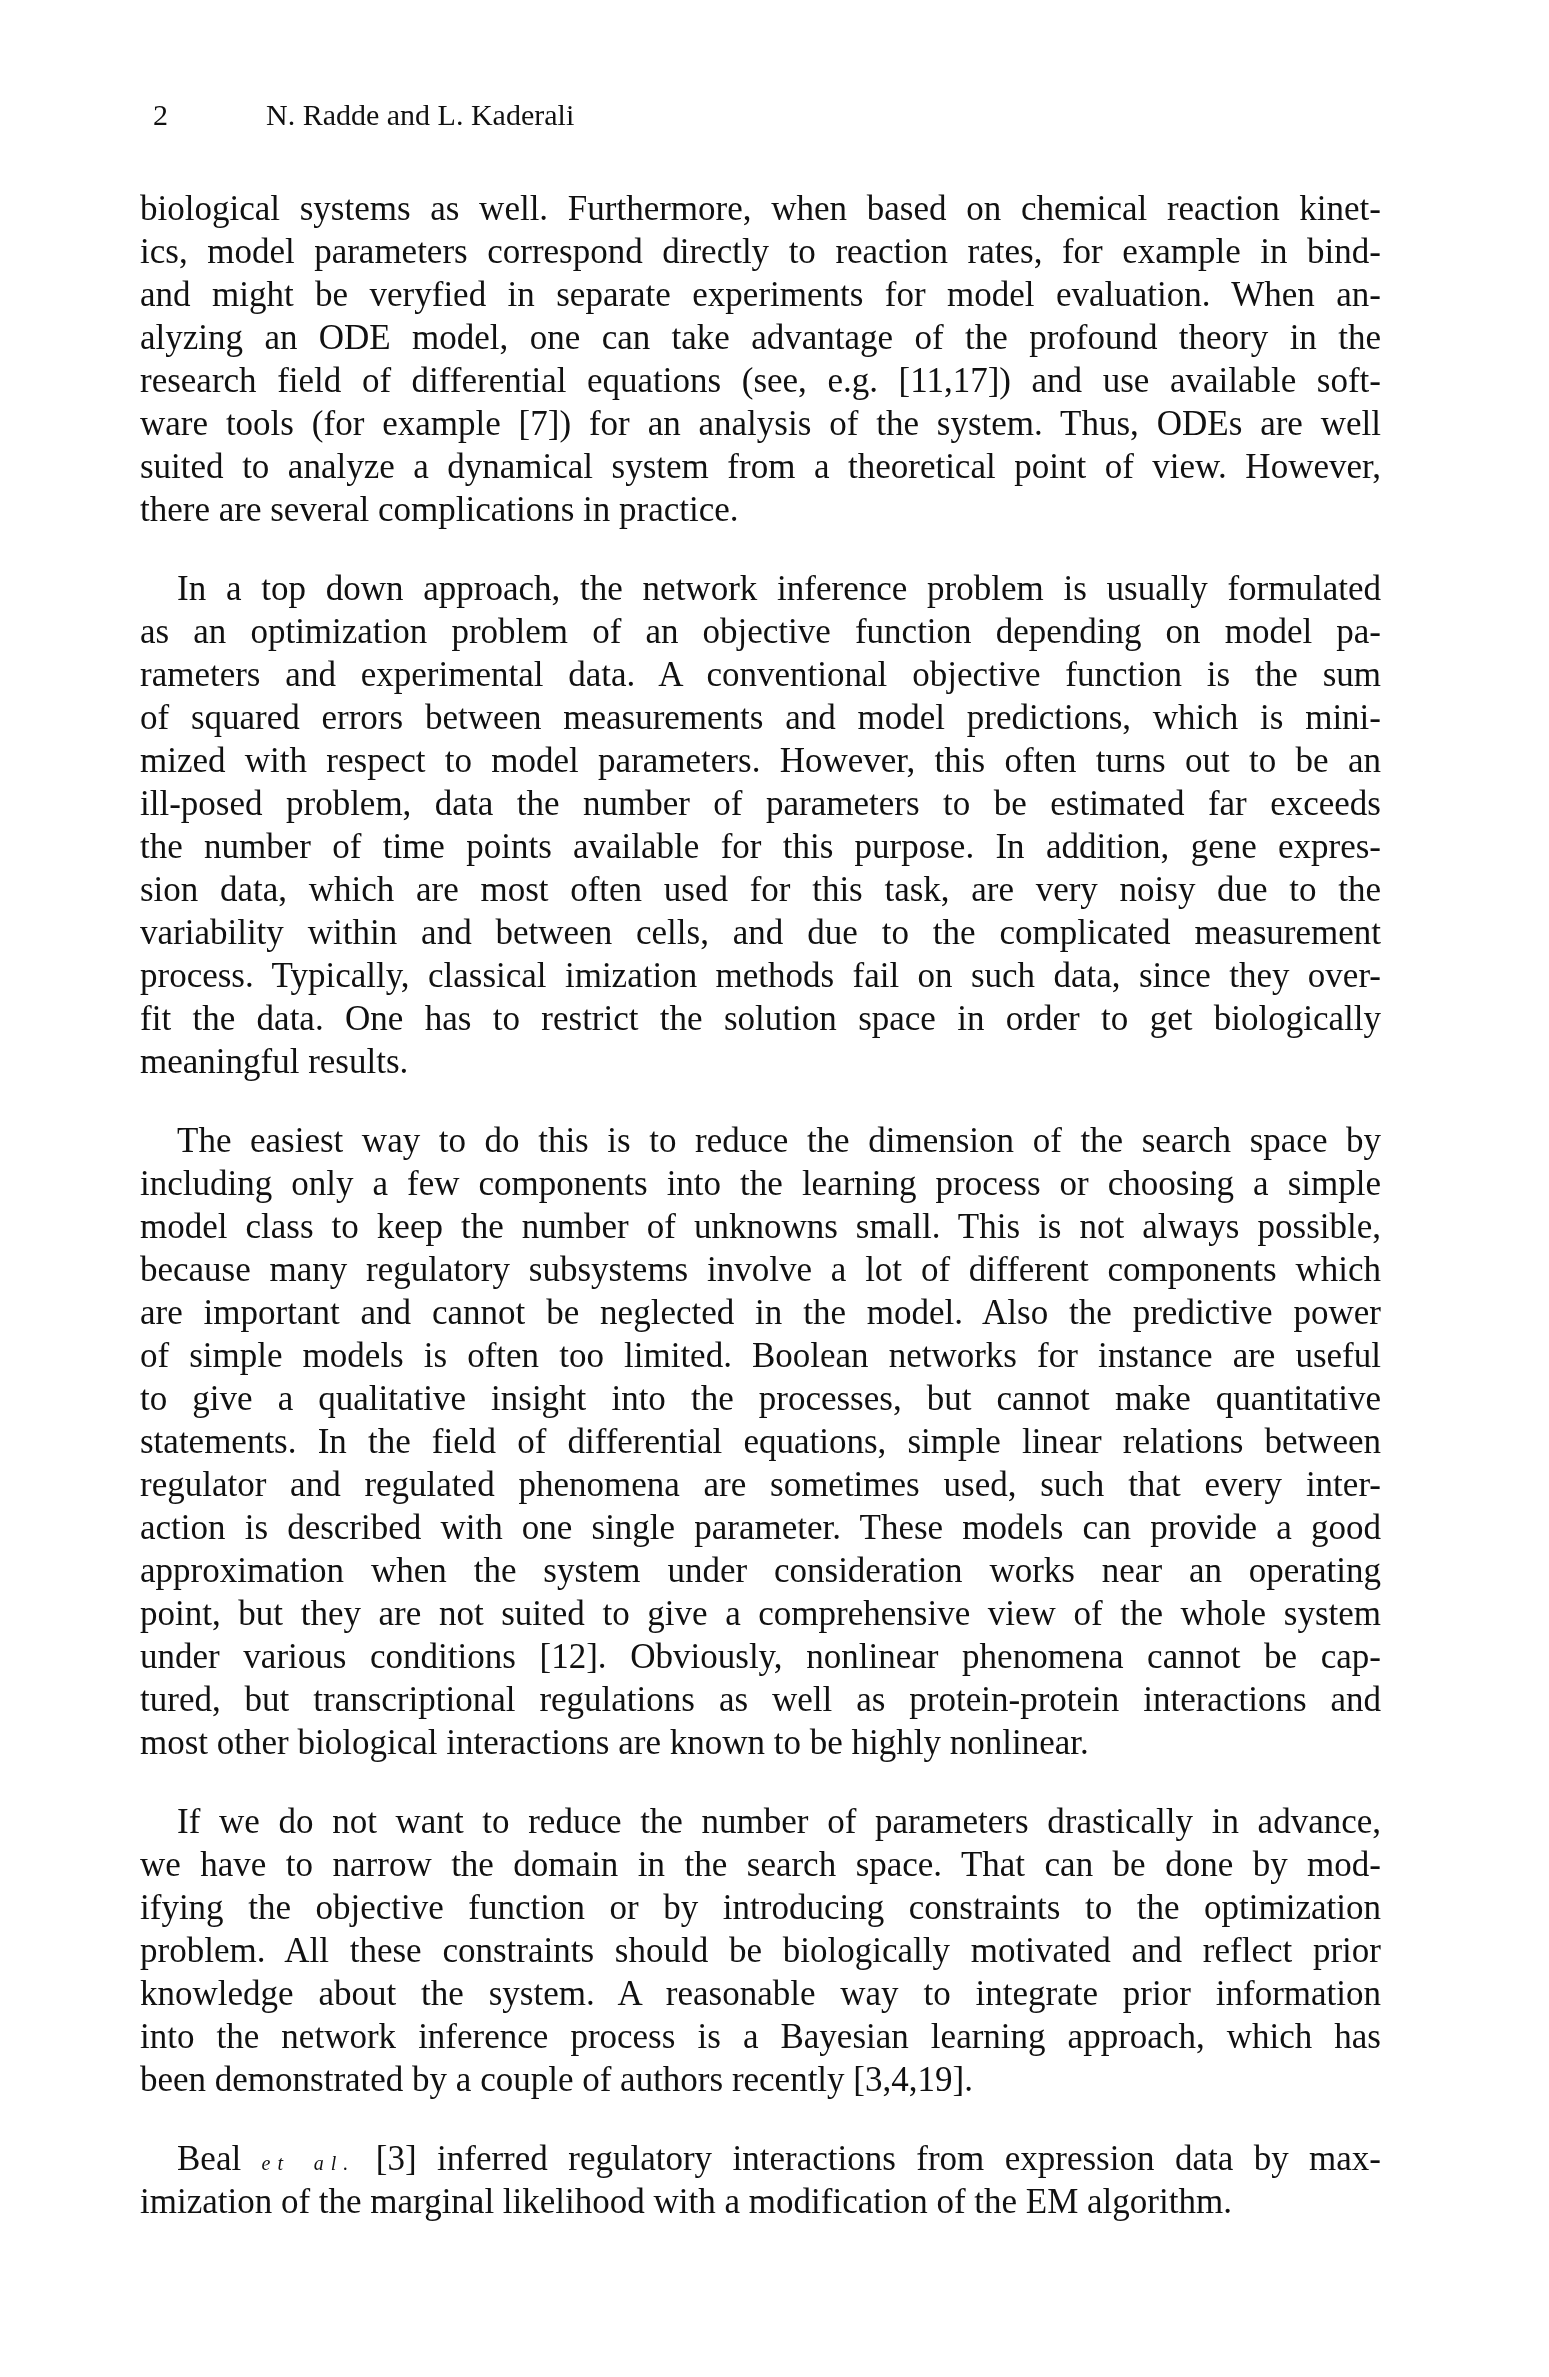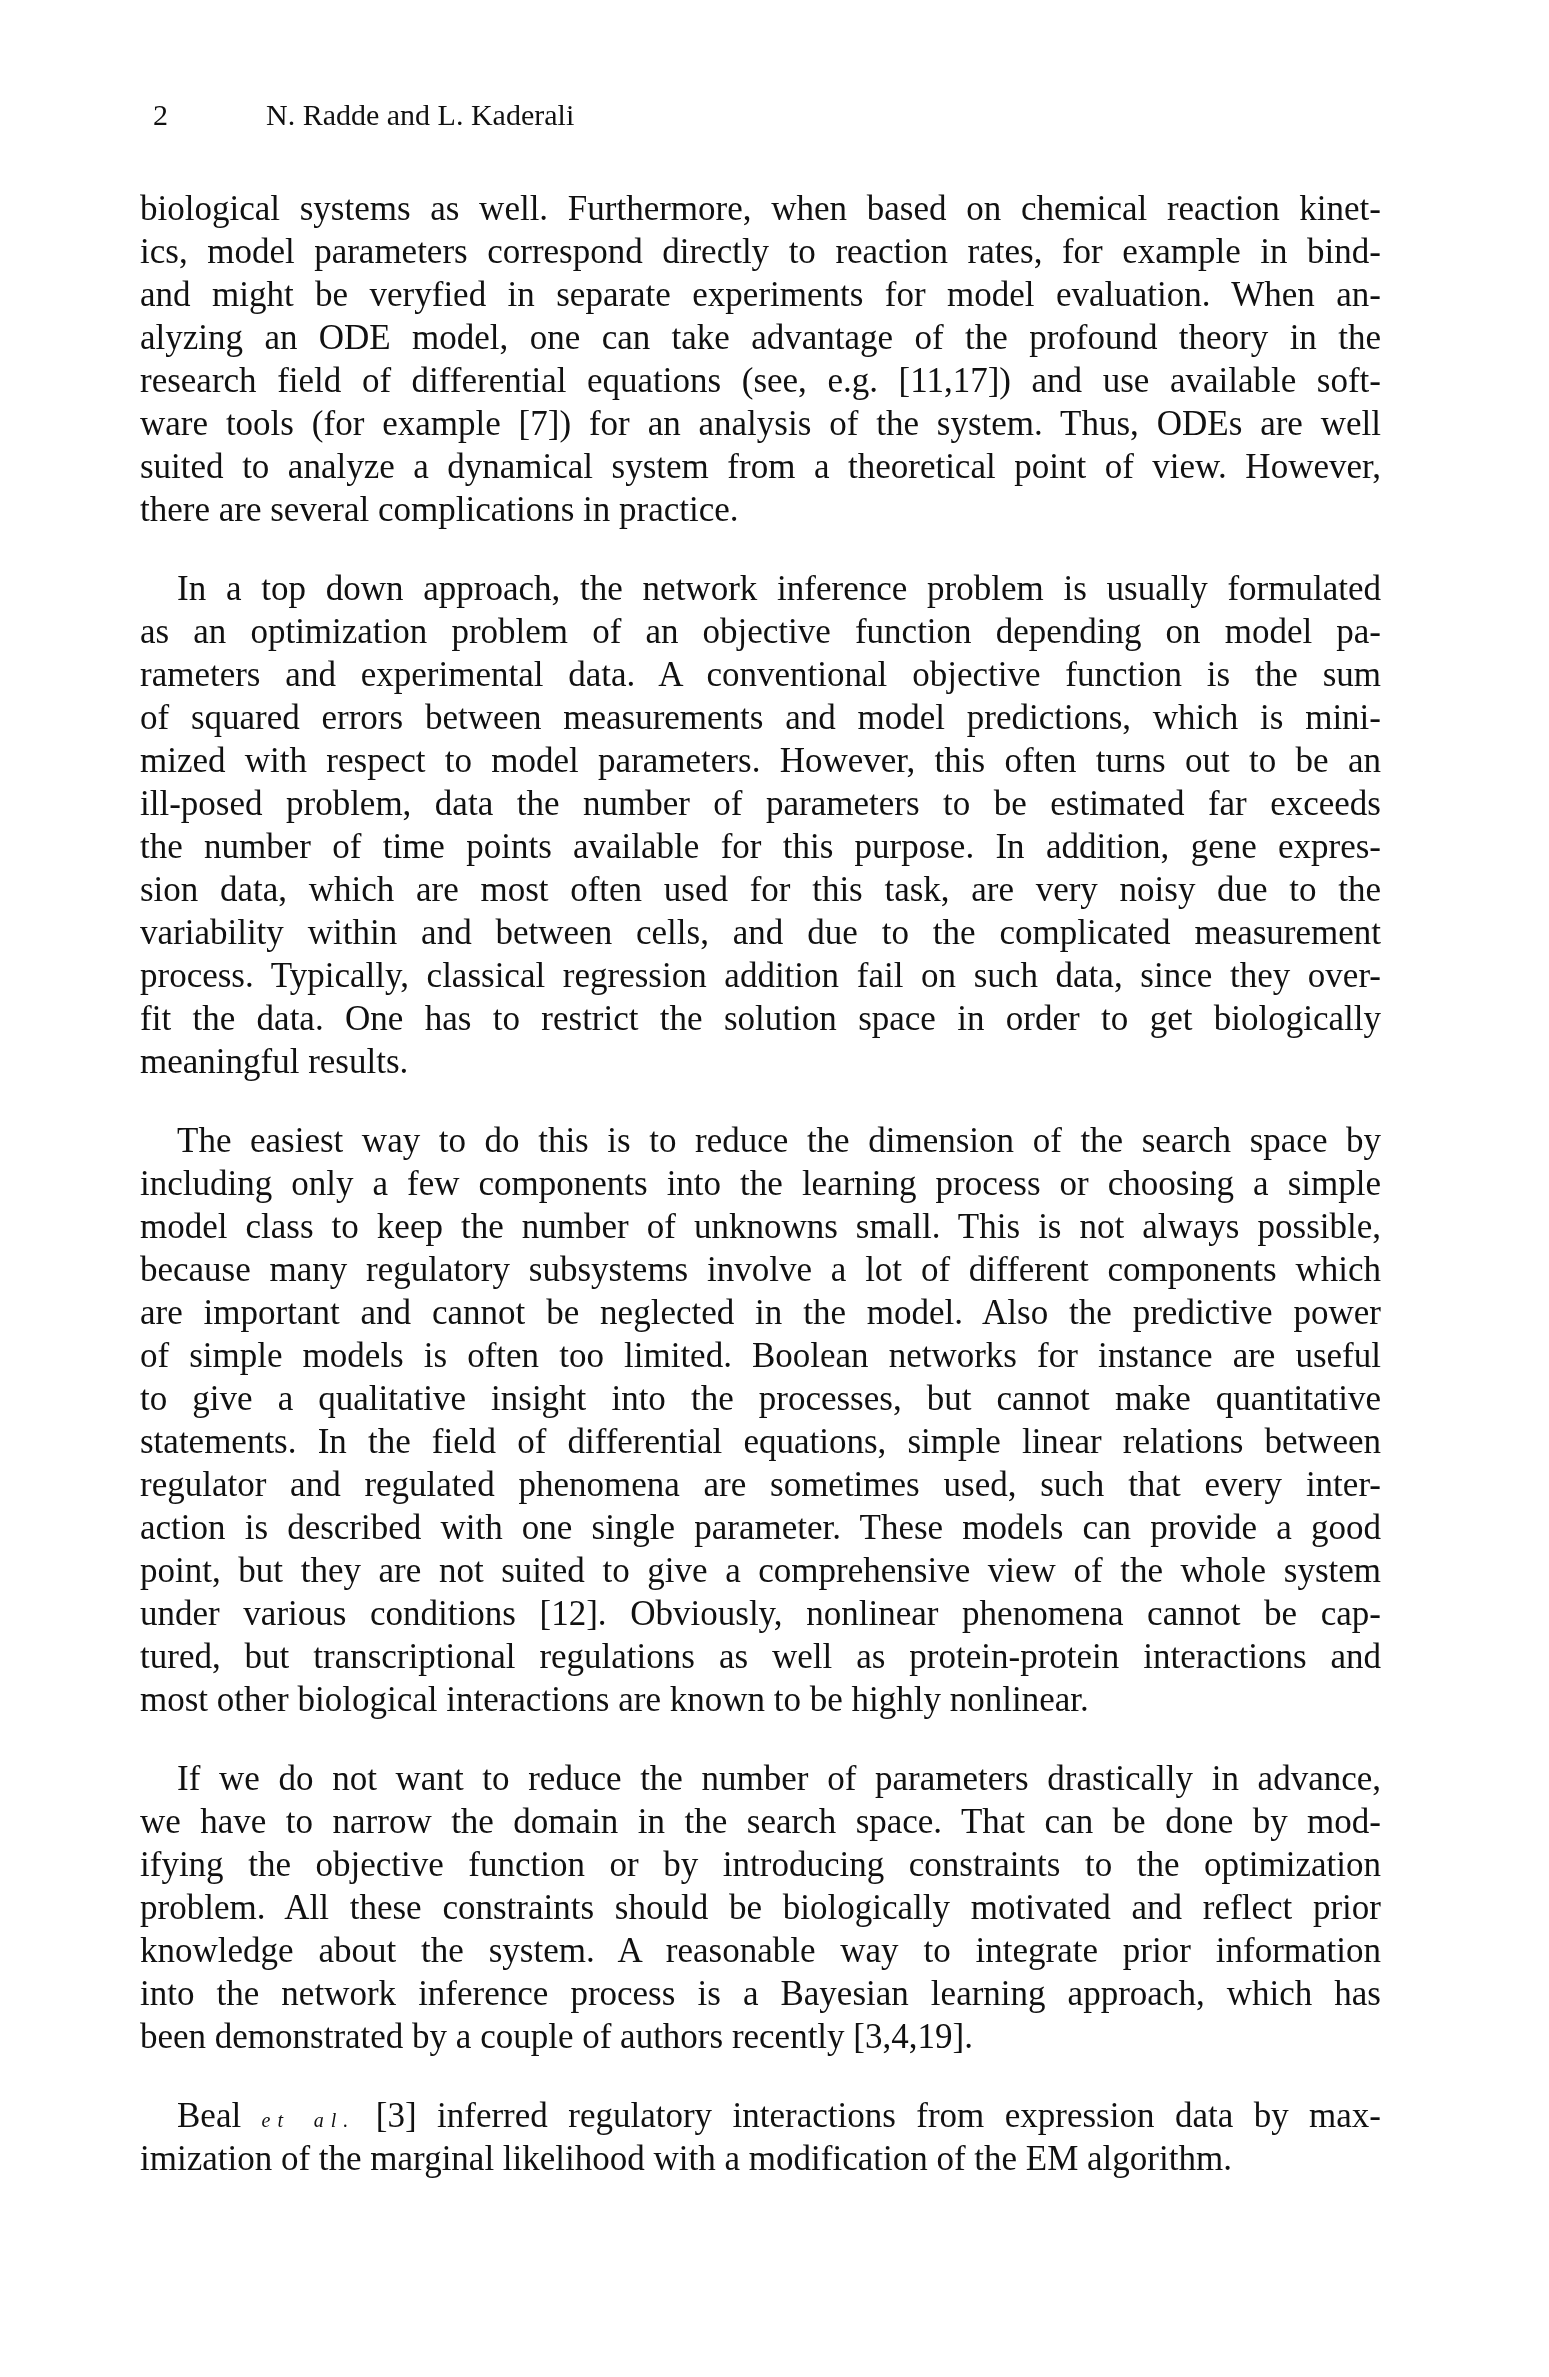--- a/index.html
+++ b/index.html
@@ -41,35 +41,36 @@
     <div class="para">
         <span class="line indent"><span class="line-inner">In a top down approach, the network inference problem is usually formulated</span></span>
         <span class="line"><span class="line-inner">as an optimization problem of an objective function depending on model pa-</span></span>
         <span class="line"><span class="line-inner">rameters and experimental data. A conventional objective function is the sum</span></span>
         <span class="line"><span class="line-inner">of squared errors between measurements and model predictions, which is mini-</span></span>
         <span class="line"><span class="line-inner">mized with respect to model parameters. However, this often turns out to be an</span></span>
         <span class="line"><span class="line-inner">ill-posed problem, data the number of parameters to be estimated far exceeds</span></span>
         <span class="line"><span class="line-inner">the number of time points available for this purpose. In addition, gene expres-</span></span>
         <span class="line"><span class="line-inner">sion data, which are most often used for this task, are very noisy due to the</span></span>
         <span class="line"><span class="line-inner">variability within and between cells, and due to the complicated measurement</span></span>
-        <span class="line"><span class="line-inner">process. Typically, classical regression addition fail on such data, since they over-</span></span>
+        <span class="line"><span class="line-inner">process. Typically, classical imization methods fail on such data, since they over-</span></span>
         <span class="line"><span class="line-inner">fit the data. One has to restrict the solution space in order to get biologically</span></span>
         <span class="line last"><span class="line-inner">meaningful results.</span></span>
       </div>
     <div class="para">
         <span class="line indent"><span class="line-inner">The easiest way to do this is to reduce the dimension of the search space by</span></span>
         <span class="line"><span class="line-inner">including only a few components into the learning process or choosing a simple</span></span>
         <span class="line"><span class="line-inner">model class to keep the number of unknowns small. This is not always possible,</span></span>
         <span class="line"><span class="line-inner">because many regulatory subsystems involve a lot of different components which</span></span>
         <span class="line"><span class="line-inner">are important and cannot be neglected in the model. Also the predictive power</span></span>
         <span class="line"><span class="line-inner">of simple models is often too limited. Boolean networks for instance are useful</span></span>
         <span class="line"><span class="line-inner">to give a qualitative insight into the processes, but cannot make quantitative</span></span>
         <span class="line"><span class="line-inner">statements. In the field of differential equations, simple linear relations between</span></span>
         <span class="line"><span class="line-inner">regulator and regulated phenomena are sometimes used, such that every inter-</span></span>
         <span class="line"><span class="line-inner">action is described with one single parameter. These models can provide a good</span></span>
+        <span class="line"><span class="line-inner">approximation when the system under consideration works near an operating</span></span>
         <span class="line"><span class="line-inner">point, but they are not suited to give a comprehensive view of the whole system</span></span>
         <span class="line"><span class="line-inner">under various conditions [12]. Obviously, nonlinear phenomena cannot be cap-</span></span>
         <span class="line"><span class="line-inner">tured, but transcriptional regulations as well as protein-protein interactions and</span></span>
         <span class="line last"><span class="line-inner">most other biological interactions are known to be highly nonlinear.</span></span>
       </div>
     <div class="para">
         <span class="line indent"><span class="line-inner">If we do not want to reduce the number of parameters drastically in advance,</span></span>
         <span class="line"><span class="line-inner">we have to narrow the domain in the search space. That can be done by mod-</span></span>
         <span class="line"><span class="line-inner">ifying the objective function or by introducing constraints to the optimization</span></span>
         <span class="line"><span class="line-inner">problem. All these constraints should be biologically motivated and reflect prior</span></span>

